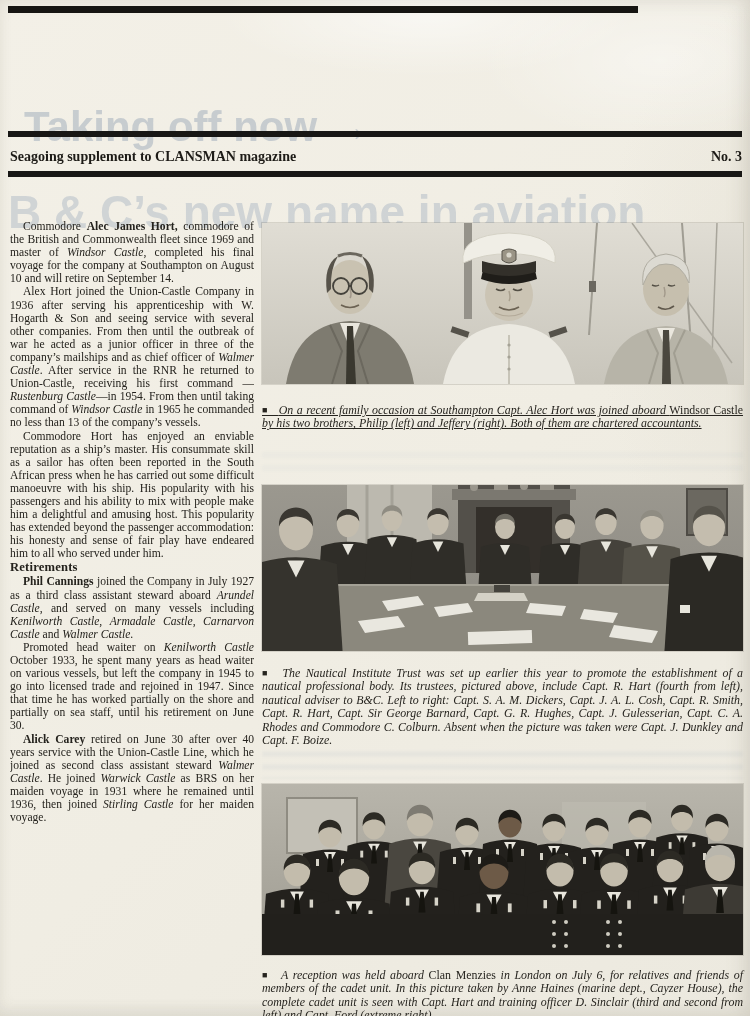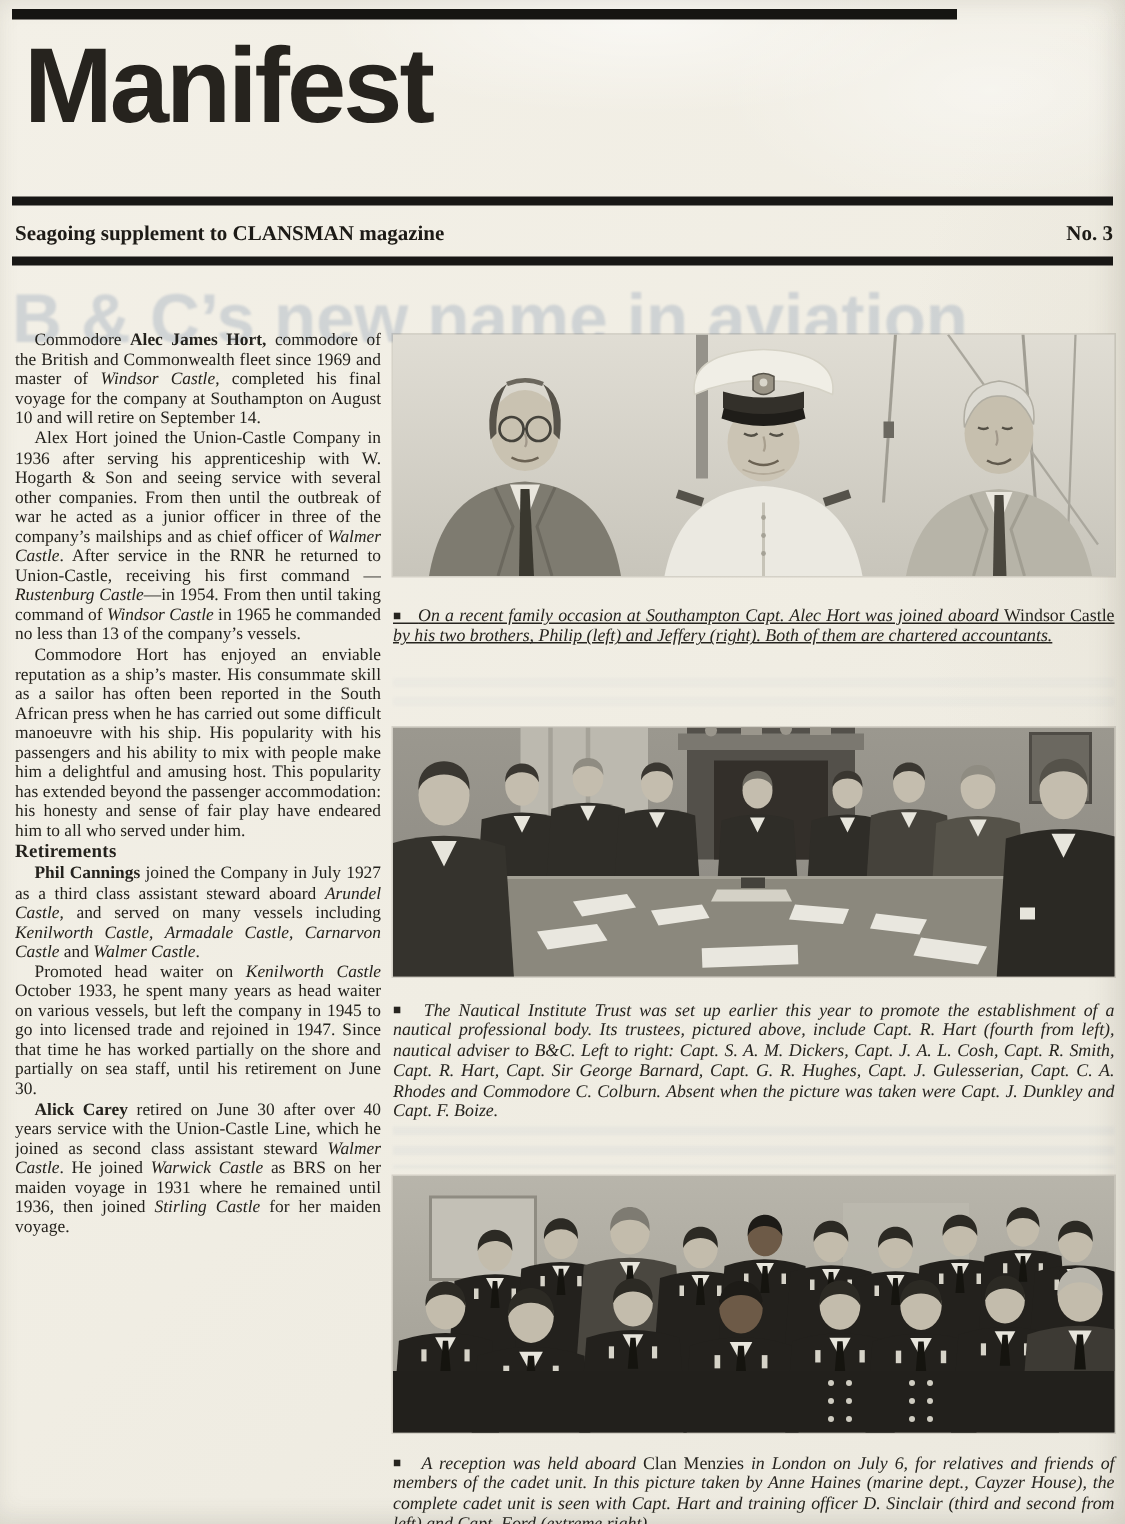--- a/index.html
+++ b/index.html
@@ -63,22 +63,22 @@
   .gl2{top:751px;height:28px;}
   figure{margin:0;}
 </style>
 </head>
 <body>
 
 <div class="page">
 
   <div class="scan-bar"></div>
 
-  <h1 class="title">Manifest</h1>
-
+
+  <div class="ghost ghost1">Taking off now →</div>
 
   <div class="rule rule-top"></div>
   <div class="masthead-line">
     <span>Seagoing supplement to CLANSMAN magazine</span>
     <span>No. 3</span>
   </div>
   <div class="rule rule-bottom"></div>
 
   <div class="ghost ghost2">B &amp; C’s new name in aviation</div>
 

